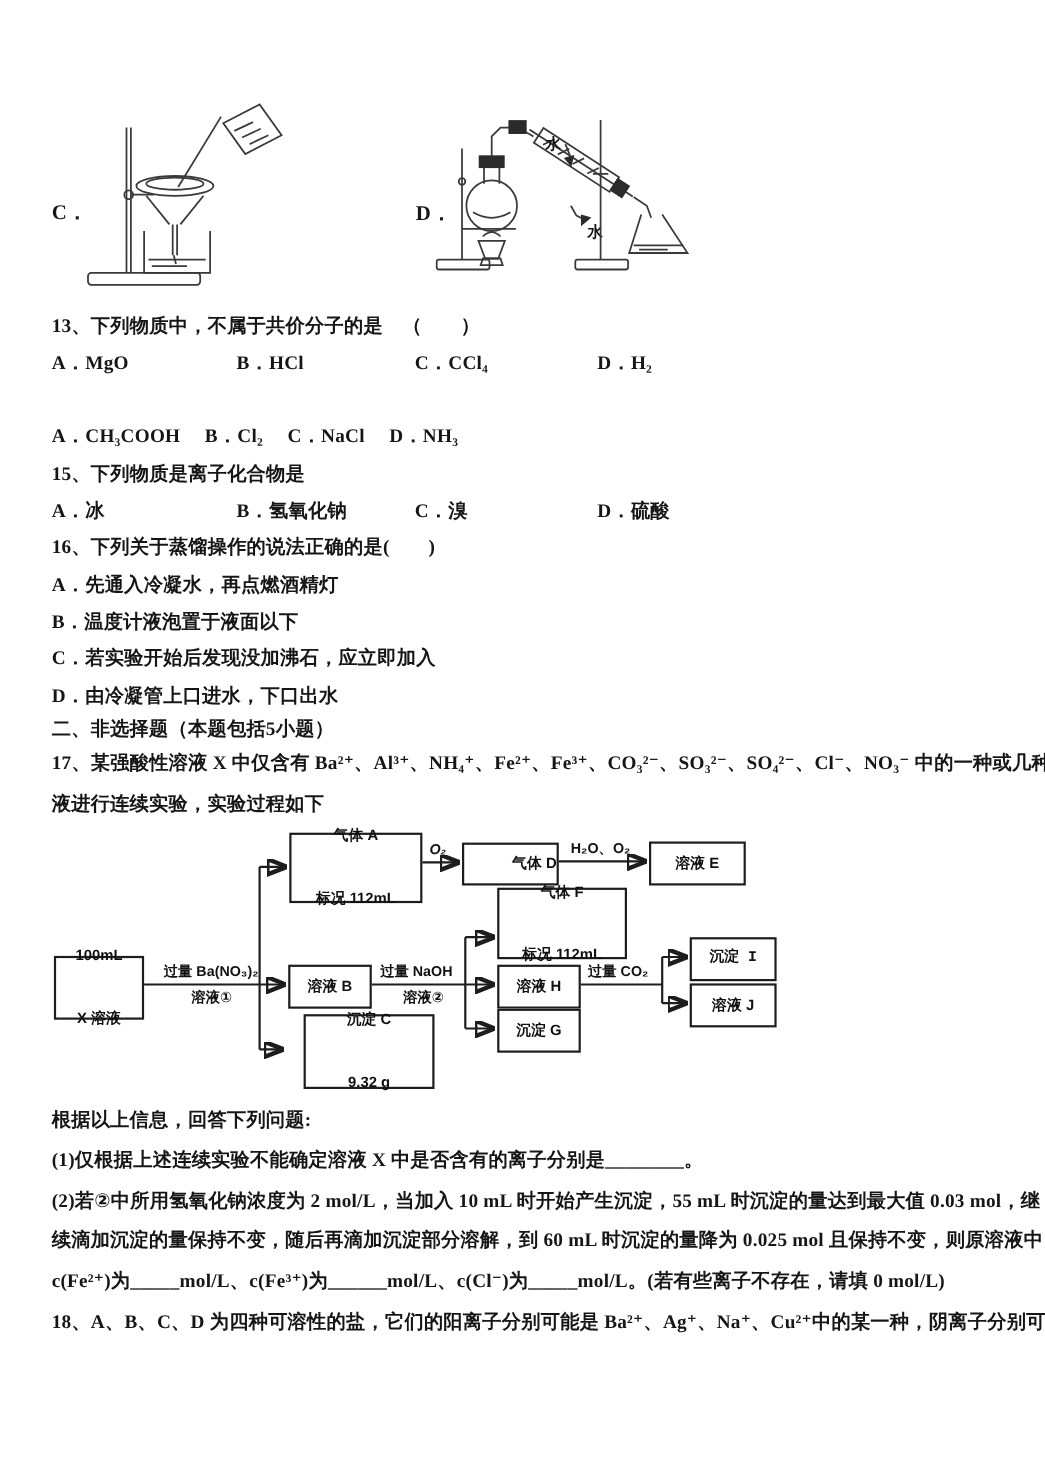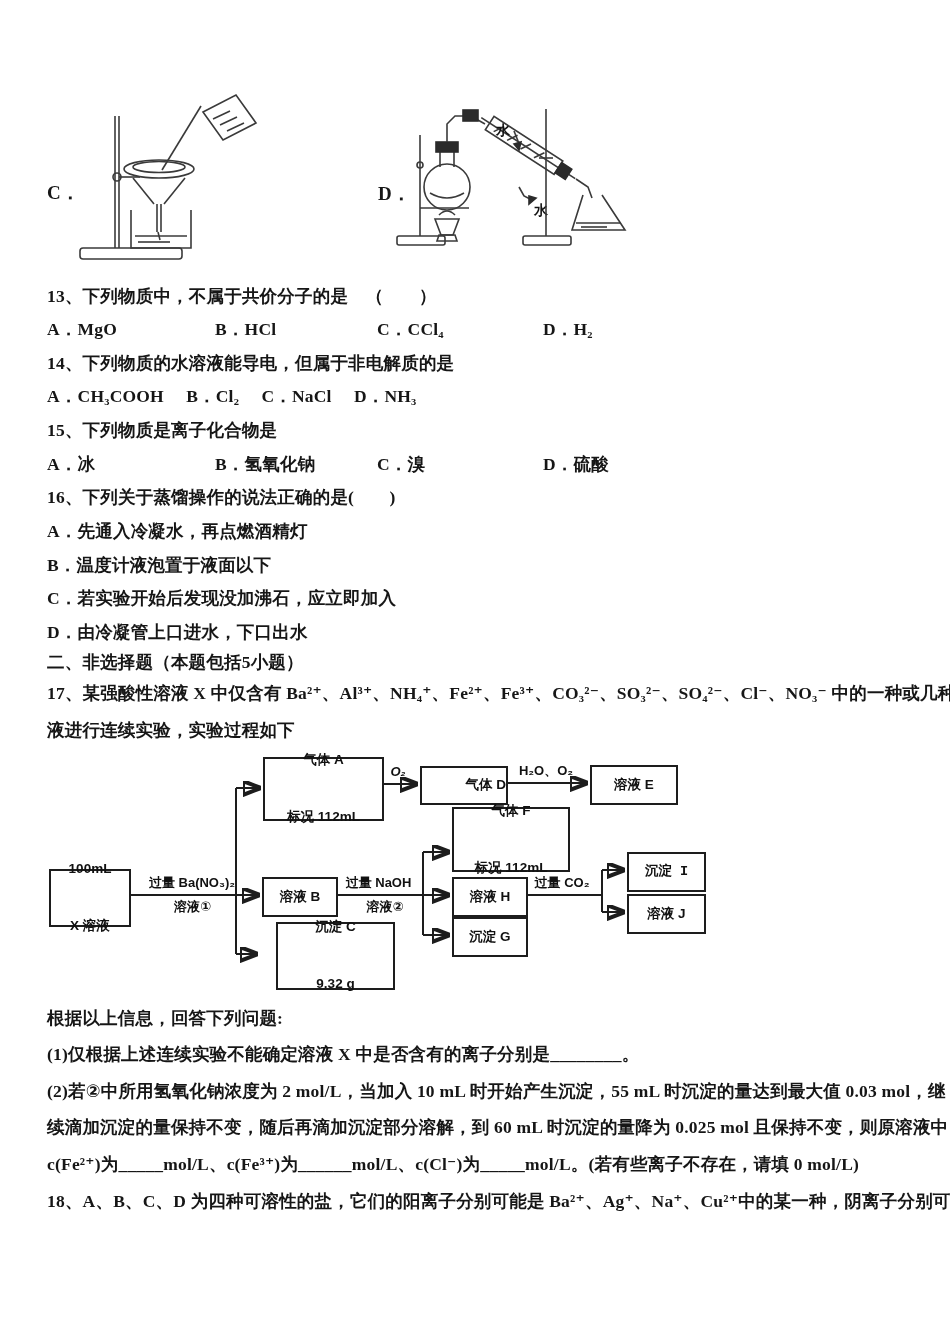--- a/index.html
+++ b/index.html
@@ -117,21 +117,20 @@
   </svg>
 
   <div class="ln" style="top:286px;">13、下列物质中，不属于共价分子的是　（　　）</div>
   <div class="ln" style="top:319px;right:0;">
     <span class="col" style="left:0;">A．MgO</span>
     <span class="col" style="left:168px;">B．HCl</span>
     <span class="col" style="left:330px;">C．CCl₄</span>
     <span class="col" style="left:496px;">D．H₂</span>
   </div>
 
-  <div class="ln" style="top:353px;">14、下列物质的水溶液能导电，但属于非电解质的是</div>
   <div class="ln" style="top:386px;">A．CH₃COOH　 B．Cl₂　 C．NaCl　 D．NH₃</div>
 
   <div class="ln" style="top:420px;">15、下列物质是离子化合物是</div>
   <div class="ln" style="top:454px;right:0;">
     <span class="col" style="left:0;">A．冰</span>
     <span class="col" style="left:168px;">B．氢氧化钠</span>
     <span class="col" style="left:330px;">C．溴</span>
     <span class="col" style="left:496px;">D．硫酸</span>
   </div>
 

